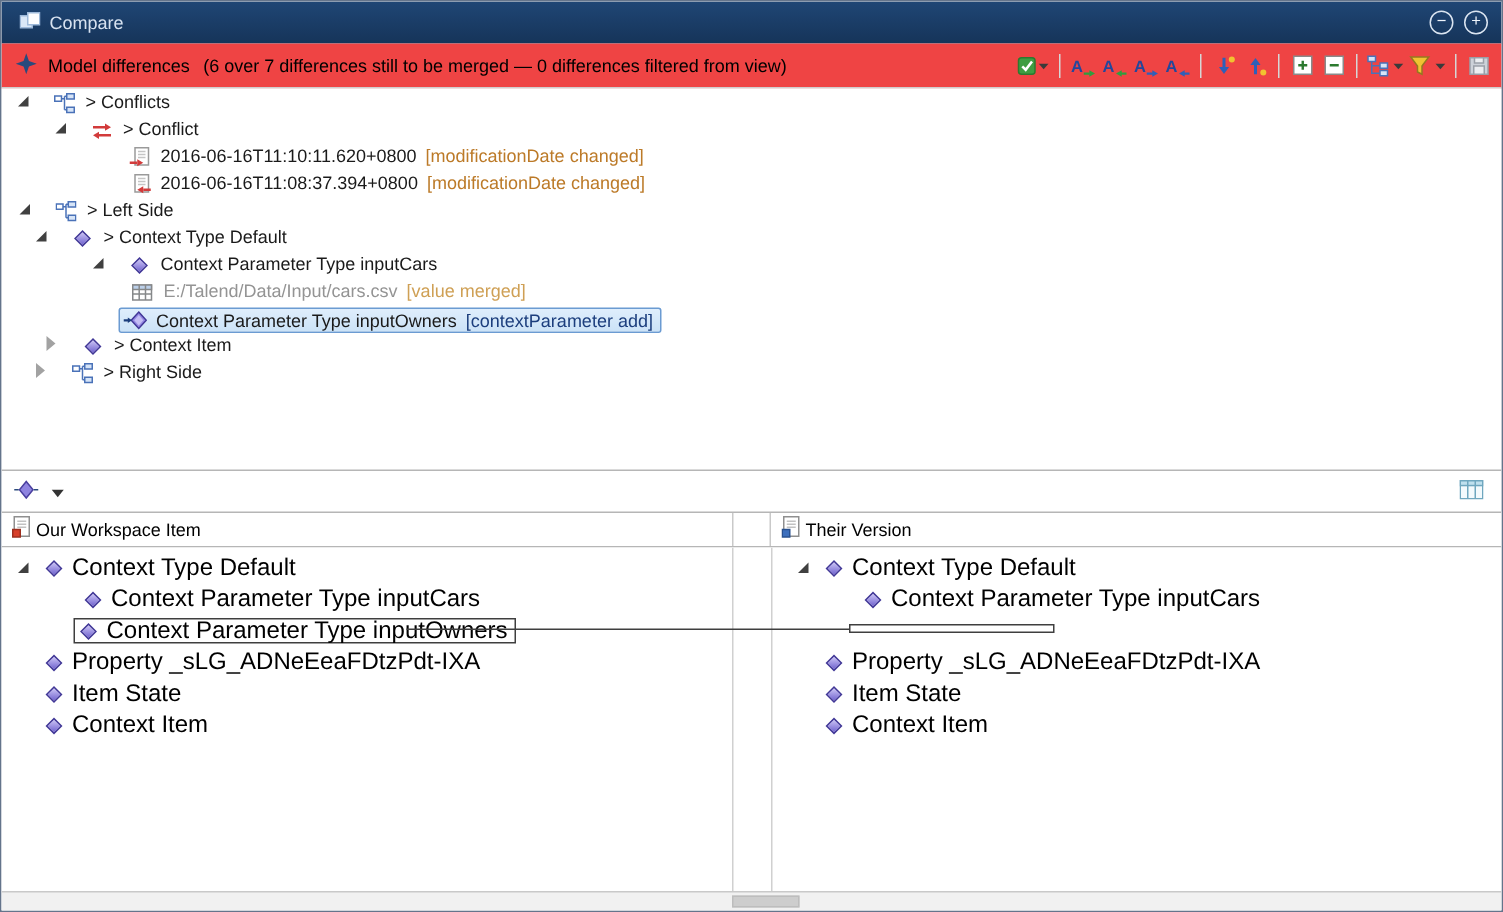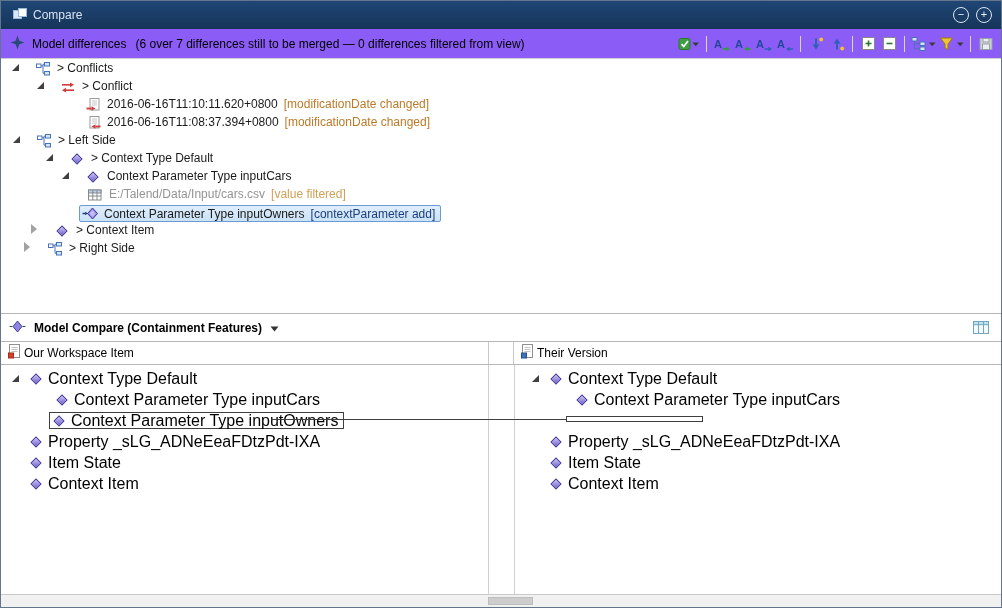--- a/index.html
+++ b/index.html
@@ -8,21 +8,21 @@
 
   
   .titlebar{position:absolute;left:0;top:0;right:0;height:28px;background:linear-gradient(#1f4675,#163459);display:flex;align-items:flex-end}
   .tab{height:28px;display:flex;align-items:center;gap:6px;padding:0 12px;font-size:12px;color:#d7e2f0;cursor:default}
   .tab.active{background:linear-gradient(#3a6ba6,#2b5587);color:#fff;border-radius:2px 2px 0 0}
   .tab .close{margin-left:5px;color:#e9eff7;font-size:13px;line-height:10px}
   .winctrls{position:absolute;right:9px;top:6px;display:flex;gap:7px}
   .winbtn{width:16px;height:16px;border:1px solid #dbe5f1;border-radius:50%;color:#eef4fb;font-size:11px;line-height:13px;text-align:center}
 
   
-  .main-toolbar{position:absolute;left:0;top:28px;right:0;height:30px;background:#8b5cf6;border-bottom:1px solid #cfcfcf}
+  .main-toolbar{position:absolute;left:0;top:28px;right:0;height:30px;background:#ef4444;border-bottom:1px solid #cfcfcf}
   .tb-left{position:absolute;left:9px;top:0;height:100%;display:flex;align-items:center;gap:7px;font-size:12px;color:#000;white-space:nowrap}
   .tb-title{margin-right:2px}
   .tb-right{position:absolute;right:6px;top:0;height:100%;display:flex;align-items:center;gap:3px}
   .tbtn{height:20px;min-width:18px;display:flex;align-items:center;justify-content:center;border-radius:2px}
   .sep{width:1px;height:16px;background:#d6d6d6;margin:0 3px}
 
   
   .difftree{position:absolute;left:0;top:58px;right:0;height:254px;background:#fff;padding-top:2px}
   .trow{height:18px;display:flex;align-items:flex-start;font-size:12px;color:#1a1a1a;white-space:nowrap}
   .exp{width:12px;height:12px;margin-right:14px;flex:none;display:flex;align-items:center;justify-content:center}
@@ -250,21 +250,21 @@
           <svg width="14" height="14">
             <rect x="0.5" y="2" width="4.5" height="3.5" fill="#fff" stroke="#4a72b8"></rect>
             <rect x="8.5" y="0.5" width="5" height="3.5" fill="#d6e4f7" stroke="#4a72b8"></rect>
             <rect x="8.5" y="9.5" width="5" height="3.5" fill="#d6e4f7" stroke="#4a72b8"></rect>
             <path d="M5 3.8H7M7 2.2V11.2M7 2.2H8.5M7 11.2H8.5" fill="none" stroke="#4a72b8"></path>
           </svg>
         </span>
       <span class="tlabel">&gt; Left Side</span>
     </div>
 
-    <div class="trow" style="padding-left:42px">
+    <div class="trow" style="padding-left:20px">
       <span class="exp">
           <span class="exp-open"></span>
         </span>
       <span class="ticon">
           <span class="dia"></span>
         </span>
       <span class="tlabel">&gt; Context Type Default</span>
     </div>
 
     <div class="trow" style="padding-left:58px">
@@ -282,21 +282,21 @@
       <span class="ticon">
           <svg width="14" height="12">
             <rect x="0.5" y="1" width="12.5" height="10" fill="#fff" stroke="#86888a"></rect>
             <rect x="0.5" y="1" width="12.5" height="3" fill="#bcd0ea" stroke="#86888a"></rect>
             <line x1="4.8" y1="1" x2="4.8" y2="11" stroke="#86888a"></line>
             <line x1="9" y1="1" x2="9" y2="11" stroke="#86888a"></line>
             <line x1="0.5" y1="7" x2="13" y2="7" stroke="#86888a"></line>
           </svg>
         </span>
       <span class="tlabel">E:/Talend/Data/Input/cars.csv</span>
-      <span class="annot">[value filtered]</span>
+      <span class="annot">[value merged]</span>
     </div>
 
     <div class="trow" style="padding-left:58px">
       <span class="exp"></span>
       <span class="selbox">
         <span class="ticon">
             <svg width="16" height="13">
               <polygon points="10.5,1 15.5,6.5 10.5,12 5.5,6.5" fill="#9387e2" stroke="#413797"></polygon>
               <polygon points="10.5,3 13.5,6.5 10.5,10 7.5,6.5" fill="#c4bdf4"></polygon>
               <path d="M0.5 6.5h3" stroke="#1c3e7d" stroke-width="1.5"></path>
@@ -335,21 +335,20 @@
 
   </div>
 
   <div class="compare-section">
 
     <div class="cheader">
       <span><svg width="17" height="13">
             <polygon points="8.5,1 13,6.5 8.5,12 4,6.5" fill="#8f84e0" stroke="#4a3f9f"></polygon>
             <path d="M0.5 6.5h3M13.5 6.5h3" stroke="#2a4a7c"></path>
           </svg></span>
-      <span>Model Compare (Containment Features)</span>
       <span><svg width="9" height="6">
             <polygon points="0.5,0.5 8.5,0.5 4.5,5.5" fill="#333"></polygon>
           </svg></span>
     </div>
     <span class="grid-btn"><svg width="16" height="13">
           <rect x="0.5" y="0.5" width="15" height="12" fill="#f3fafd" stroke="#6fa7bf"></rect>
           <rect x="0.5" y="0.5" width="15" height="3.2" fill="#bfe0ee" stroke="#6fa7bf"></rect>
           <line x1="5.5" y1="0.5" x2="5.5" y2="12.5" stroke="#6fa7bf"></line>
           <line x1="10.5" y1="0.5" x2="10.5" y2="12.5" stroke="#6fa7bf"></line>
         </svg></span>

